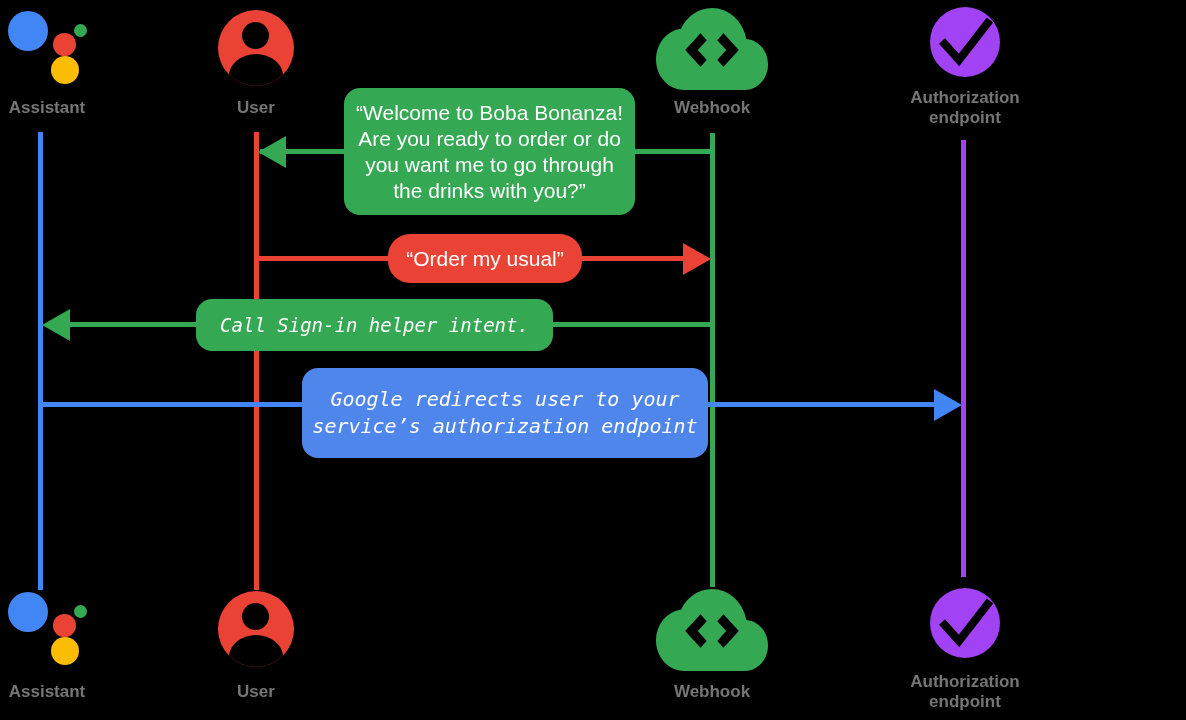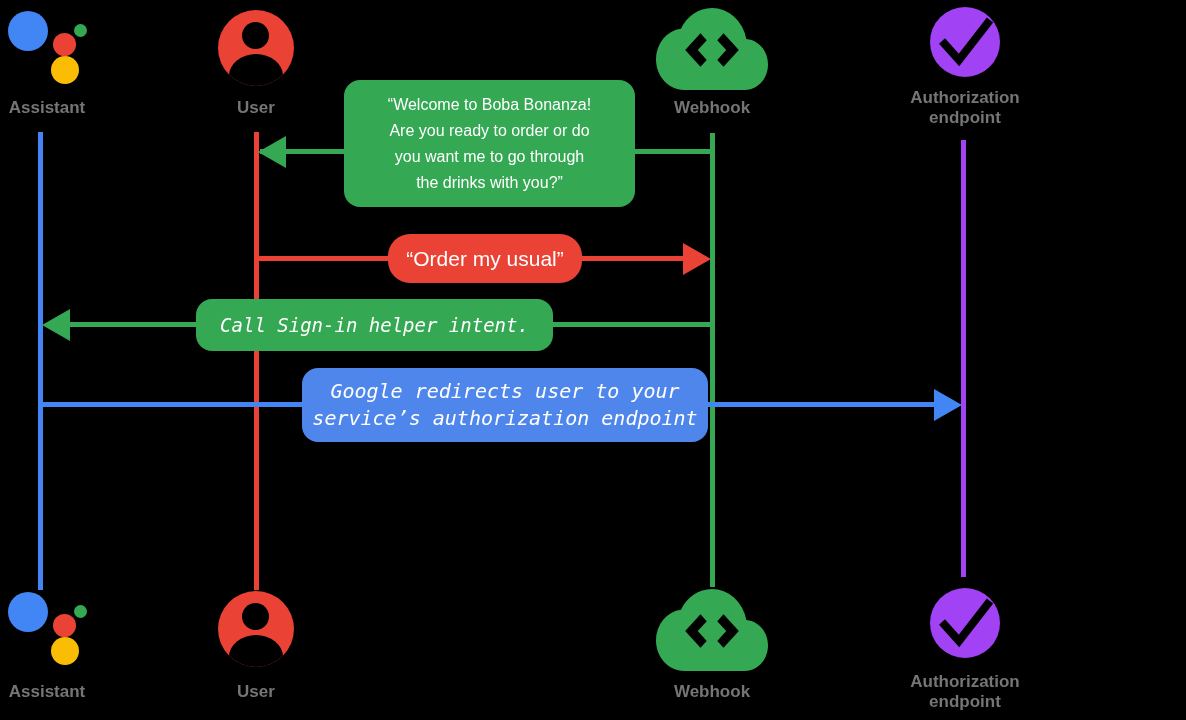--- a/index.html
+++ b/index.html
@@ -22,24 +22,24 @@
   #hd-order{left:683px;top:243px;border-top:16px solid transparent;border-bottom:16px solid transparent;border-left:28px solid #EA4335;}
   #ln-signin{left:68px;top:322px;width:645px;background:#34A853;}
   #hd-signin{left:42px;top:309px;border-top:16px solid transparent;border-bottom:16px solid transparent;border-right:28px solid #34A853;}
   #ln-redirect{left:40px;top:402px;width:896px;background:#4285F4;}
   #hd-redirect{left:934px;top:389px;border-top:16px solid transparent;border-bottom:16px solid transparent;border-left:28px solid #4285F4;}
 
   
   .bubble{position:absolute;z-index:2;border-radius:16px;color:#fff;display:flex;
           align-items:center;justify-content:center;text-align:center;white-space:pre-line;}
   .mono{font-family:"DejaVu Sans Mono",monospace;font-style:italic;}
-  #b-welcome{left:344px;top:80px;width:291px;height:127px;background:#34A853;font-size:16px;line-height:26px;}
+  #b-welcome{left:344px;top:88px;width:291px;height:127px;background:#34A853;font-size:21px;line-height:26px;}
   #b-order{left:388px;top:234px;width:194px;height:49px;background:#EA4335;border-radius:22px;font-size:21px;}
   #b-signin{left:196px;top:299px;width:357px;height:52px;background:#34A853;font-size:19px;}
-  #b-redirect{left:302px;top:368px;width:406px;height:74px;background:#4E86EC;font-size:20px;line-height:27px;}
+  #b-redirect{left:302px;top:368px;width:406px;height:90px;background:#4E86EC;font-size:20px;line-height:27px;}
   #b-note{left:740px;top:459px;width:443px;height:101px;background:#26C6DA;font-size:20px;line-height:28px;}
 
   
   .actor-label{position:absolute;z-index:1;color:#757575;font-weight:700;font-size:17px;
                line-height:20px;text-align:center;white-space:pre-line;}
   #lb-assistant-t{left:-13px;top:98px;width:120px;} #lb-assistant-b{left:-13px;top:682px;width:120px;}
   #lb-user-t{left:196px;top:98px;width:120px;}      #lb-user-b{left:196px;top:682px;width:120px;}
   #lb-webhook-t{left:652px;top:98px;width:120px;}   #lb-webhook-b{left:652px;top:682px;width:120px;}
   #lb-auth-t{left:902px;top:88px;width:126px;}      #lb-auth-b{left:902px;top:672px;width:126px;}
 

